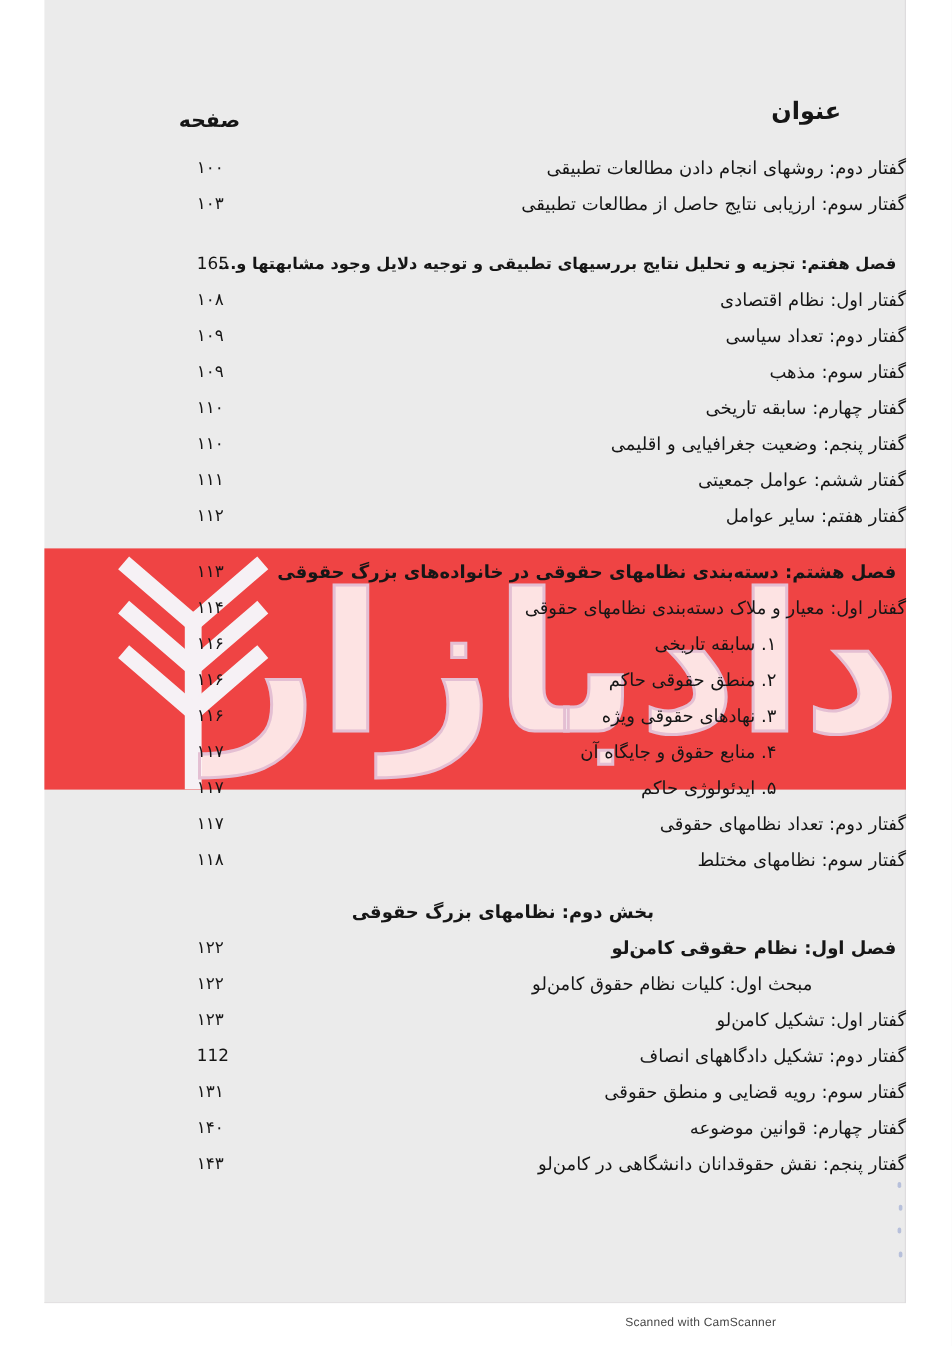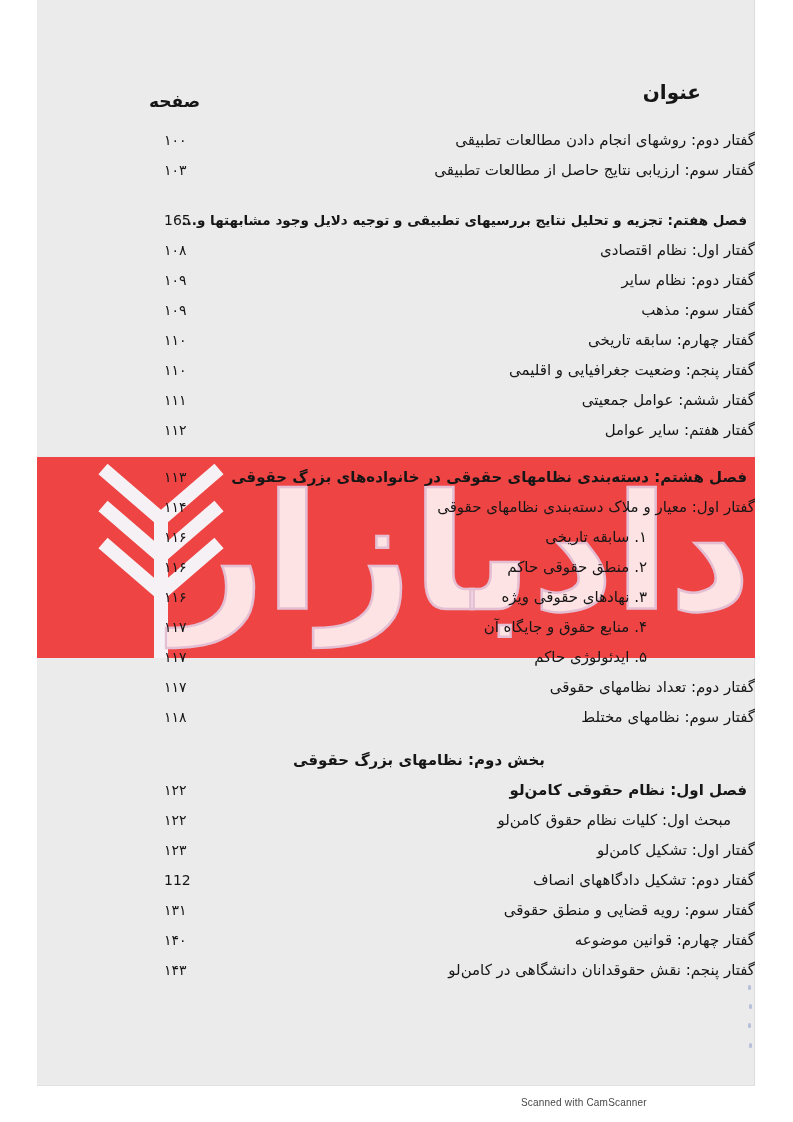--- a/index.html
+++ b/index.html
@@ -43,21 +43,21 @@
   .toc-group:nth-child(4){margin-top:13px;}
   .row{position:relative;height:30px;line-height:30px;}
   .row-title{
     display:block;text-align:right;white-space:nowrap;
     font-size:15px;
   }
   .row-title.tight{font-size:13.5px;}
   .row.bold .row-title{font-weight:bold;}
   .lv-fasl   .row-title{padding-right:8px;}
   .lv-goftar .row-title{}
-  .lv-mabhas .row-title{padding-right:24px;text-align:right;}
+  .lv-mabhas .row-title{padding-right:78px;text-align:right;}
   .lv-num    .row-title{padding-right:108px;}
   .lv-bakhsh .row-title{padding-right:210px;}
   .row-page{
     position:absolute;left:91px;top:0;
     font-size:14px;line-height:30px;
     direction:ltr;
     margin-left:36px;
   }
   .footer-word{
     position:absolute;top:988px;left:0;width:100%;
@@ -111,21 +111,21 @@
         <div class="toc-group">
           <div class="row lv-fasl bold">
             <span class="row-title tight">فصل هفتم: تجزیه و تحلیل نتایج بررسیهای تطبیقی و توجیه دلایل وجود مشابهتها و...</span>
             <span class="row-page">165</span>
           </div>
           <div class="row lv-goftar">
             <span class="row-title">گفتار اول: نظام اقتصادی</span>
             <span class="row-page">۱۰۸</span>
           </div>
           <div class="row lv-goftar">
-            <span class="row-title">گفتار دوم: نظام سایر</span>
+            <span class="row-title">گفتار دوم: تعداد سیاسی</span>
             <span class="row-page">۱۰۹</span>
           </div>
           <div class="row lv-goftar">
             <span class="row-title">گفتار سوم: مذهب</span>
             <span class="row-page">۱۰۹</span>
           </div>
           <div class="row lv-goftar">
             <span class="row-title">گفتار چهارم: سابقه تاریخی</span>
             <span class="row-page">۱۱۰</span>
           </div>

